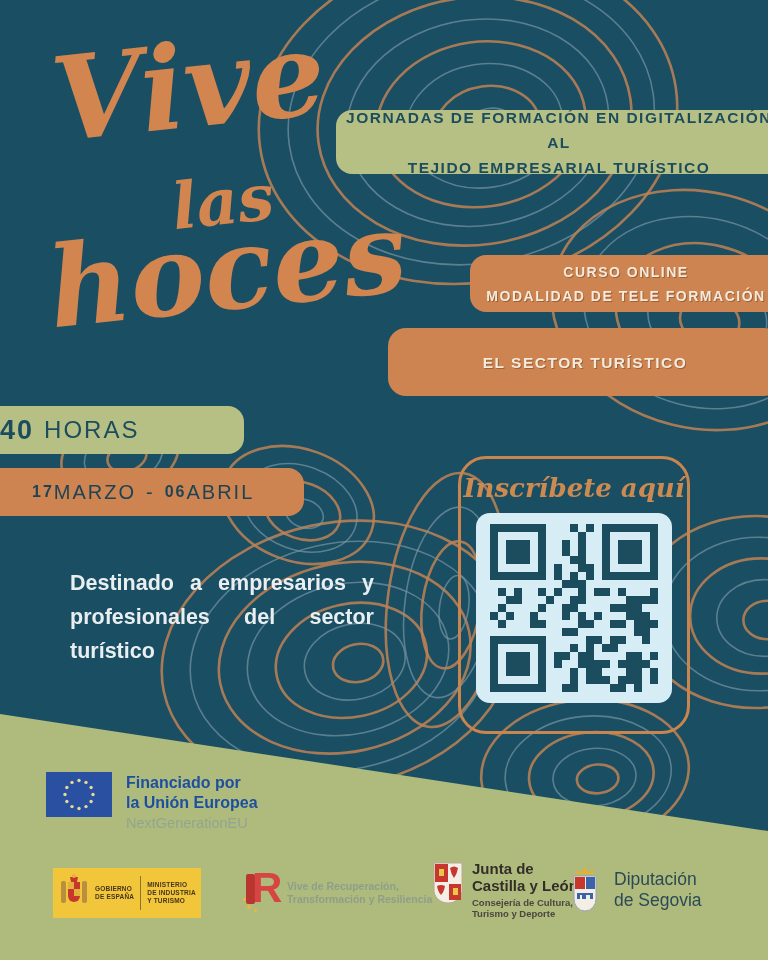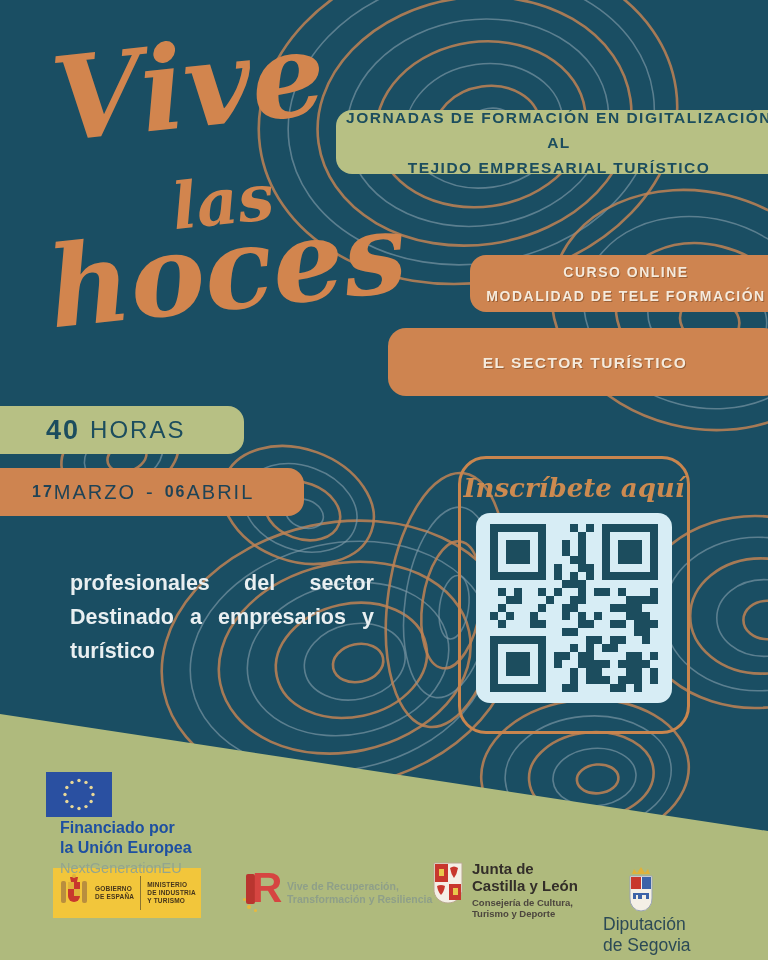--- a/index.html
+++ b/index.html
@@ -25,21 +25,21 @@
     background:#B7C084;border-radius:16px;color:#1C4D5E;font-size:15.5px;line-height:25px;}
   #pill-curso{left:470px;top:255px;right:-14px;height:57px;
     background:#CE8450;border-radius:16px;color:#F5EADC;font-size:14px;line-height:24px;
     text-shadow:1px 1px 0 rgba(80,45,20,.4);}
   #band-promocion{left:388px;top:328px;right:-14px;height:68px;
     background:#CE8450;border-radius:18px;color:#F5EADC;font-size:15.5px;line-height:27px;
     text-shadow:1px 1px 0 rgba(80,45,20,.4);}
 
   #band-horas{left:0;top:406px;width:244px;height:48px;background:#B7C084;
     border-radius:0 16px 16px 0;display:flex;align-items:center;
-    color:#1C4D5E;letter-spacing:2px;padding-left:46px;box-sizing:border-box;}
+    color:#1C4D5E;letter-spacing:2px;box-sizing:border-box;}
   #band-horas .num{font-weight:bold;font-size:27px;margin-right:10px;}
   #band-horas .lbl{font-size:24px;font-weight:500;}
 
   #band-fechas{left:0;top:468px;width:304px;height:48px;background:#CE8450;
     border-radius:0 16px 16px 0;display:flex;align-items:center;
     color:#1F4356;letter-spacing:2px;padding-left:32px;box-sizing:border-box;}
   #band-fechas .num{font-weight:bold;font-size:16px;}
   #band-fechas .mon{font-size:20px;font-weight:500;margin-left:0;}
   #band-fechas .sep{font-size:20px;margin:0 10px;}
 
@@ -53,21 +53,21 @@
     border-radius:28px;box-sizing:border-box;display:flex;flex-direction:column;align-items:center;}
   #qr-label{margin-top:14px;color:#CC8A50;font-family:"DejaVu Serif", serif;
     font-style:italic;font-weight:bold;font-size:26px;}
   #qr-panel{margin-top:10px;width:196px;height:190px;background:#D7EDF5;border-radius:14px;
     display:flex;align-items:center;justify-content:center;}
 
   
   #wedge{position:absolute;inset:0;z-index:2;pointer-events:none;}
 
   
-  #eu-block{left:46px;top:772px;display:flex;z-index:4;flex-direction:column;}
+  #eu-block{left:46px;top:772px;display:flex;z-index:4;}
   #eu-flag{width:66px;height:45px;background:#2A50A1;flex:none;}
   #eu-text{margin-left:14px;padding-top:1px;}
   .eu-bold{color:#1D4FA1;font-weight:bold;font-size:16px;line-height:20px;}
   .eu-gray{color:#93A58E;font-size:14.5px;line-height:21px;}
 
   
   #gob-logo{left:53px;top:868px;width:148px;height:50px;background:#F2C63B;
     display:flex;align-items:center;}
   #gob-crest{width:34px;height:40px;margin-left:4px;flex:none;}
   .gob-col{font-size:6.5px;font-weight:bold;color:#45351C;line-height:8px;letter-spacing:.2px;}
@@ -80,21 +80,21 @@
      font-family:"Liberation Sans",sans-serif;}
   #tr-glyph .dot{position:absolute;background:#E9B93C;border-radius:50%;}
   #plan-text{margin-left:8px;color:#8E9F89;font-weight:bold;font-size:10.5px;line-height:13px;}
 
   #junta-logo{left:433px;top:860px;display:flex;}
   #junta-shield{width:30px;height:42px;flex:none;margin-top:2px;}
   #junta-text{margin-left:9px;}
   .junta-big{color:#332E29;font-weight:bold;font-size:15px;line-height:17px;}
   .junta-small{color:#4C463E;font-size:9.5px;line-height:11px;font-weight:bold;}
 
-  #dip-logo{left:591px;top:866px;display:flex;align-items:center;flex-direction:column;}
+  #dip-logo{left:568px;top:866px;display:flex;align-items:center;}
   #dip-shield{width:34px;height:48px;flex:none;}
   #dip-text{margin-left:12px;color:#2C4A56;font-size:17.5px;line-height:21px;font-weight:500;}
 </style>
 </head>
 <body>
 
 <div id="poster">
 
   <svg id="contours" width="768" height="960">
       <g transform="rotate(-8 468 118)">
@@ -187,22 +187,22 @@
 
   <div id="band-fechas" class="layer">
     <span class="num">17</span>
     <span class="mon">MARZO</span>
     <span class="sep">-</span>
     <span class="num">06</span>
     <span class="mon">ABRIL</span>
   </div>
 
   <div id="audience" class="layer">
+    <div class="just">Destinado a empresarios y</div>
     <div class="just">profesionales del sector</div>
-    <div class="just">Destinado a empresarios y</div>
     <div>turístico</div>
   </div>
 
   <div id="qr-box" class="layer">
     <div id="qr-label">Inscríbete aquí</div>
     <div id="qr-panel">
       <svg id="qr-svg" width="168" height="168">
           <rect x="0" y="0" width="8" height="8" fill="#1C4D5E"></rect>
           <rect x="8" y="0" width="8" height="8" fill="#1C4D5E"></rect>
           <rect x="16" y="0" width="8" height="8" fill="#1C4D5E"></rect>

